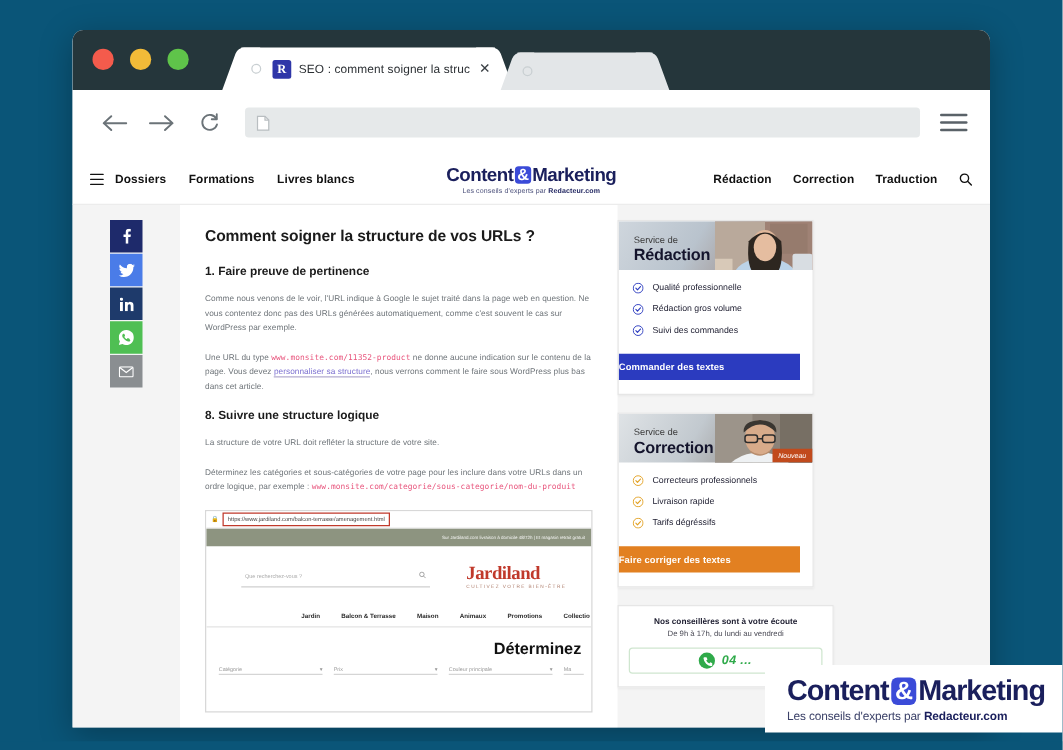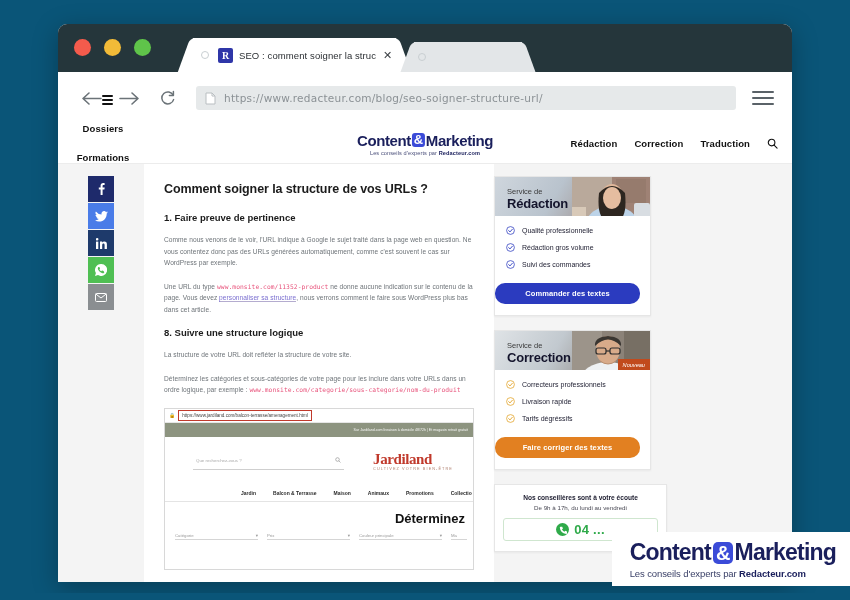--- a/index.html
+++ b/index.html
@@ -71,21 +71,21 @@
     font-family:"DejaVu Sans",sans-serif;}
   .burger{width:22px;display:flex;flex-direction:column;gap:4px;margin-left:4px;}
   .burger span{display:block;height:2px;background:#5a6268;border-radius:1px;}
 
   
   .site-header{
     height:40px;background:#fff;display:flex;align-items:center;
     padding:0 14px;box-sizing:border-box;position:relative;
     border-bottom:1px solid #ececec;
   }
-  .sh-left{display:flex;align-items:center;gap:18px;flex-direction:column;}
+  .sh-left{display:flex;align-items:center;gap:18px;}
   .sh-burger{width:11px;display:flex;flex-direction:column;gap:2.5px;margin-right:-9px;}
   .sh-burger span{height:1.6px;background:#111;display:block;border-radius:1px;}
   .sh-link{font-size:9.5px;color:#111;font-weight:bold;letter-spacing:.1px;}
   .sh-logo{
     position:absolute;left:50%;transform:translateX(-50%);text-align:center;
   }
   .logo-main{font-size:15px;font-weight:bold;color:#1a1f5c;letter-spacing:-.4px;
     display:flex;align-items:center;justify-content:center;}
   .logo-amp{
     display:inline-block;background:#3b4bd8;color:#fff;border-radius:3px;
@@ -168,34 +168,34 @@
     color:#14142c;z-index:3;letter-spacing:-.2px;}
   .badge{
     position:absolute;right:0;top:28px;background:#c14a1c;color:#fff;font-size:5.6px;
     padding:2.5px 5px;z-index:4;font-style:italic;
   }
   .feat{padding:10px 11px 4px 11px;}
   .feat-row{display:flex;align-items:center;gap:7px;margin-bottom:8px;}
   .feat-row span{font-size:7px;color:#1b1b2e;}
   .chk{width:9px;height:9px;flex:none;}
   .cta{
-    display:block;margin:2px 10px 11px 0;height:21px;border-radius:10px;color:#fff;
-    font-size:7.5px;font-weight:bold;line-height:21px;text-align:center;letter-spacing:.1px;
+    display:block;margin:2px 10px 11px 0;height:21px;border-radius:0;color:#fff;
+    font-size:7.5px;font-weight:bold;line-height:21px;text-align:left;letter-spacing:.1px;
   }
   .cta-blue{background:#2b3bbf;}
   .cta-orange{background:#e28021;}
 
   .card-phone{padding:9px 8px 10px 8px;text-align:center;}
   .cp-l1{font-size:6.6px;font-weight:bold;color:#1b1b2e;margin-bottom:3px;}
   .cp-l2{font-size:6.2px;color:#4a4a55;margin-bottom:7px;}
   .cp-num{display:flex;align-items:center;justify-content:center;gap:5px;
     border:1px solid #cfe6cf;border-radius:3px;padding:3px 6px;}
   .cp-circle{width:13px;height:13px;border-radius:50%;background:#2faa4a;display:flex;
     align-items:center;justify-content:center;}
-  .cp-phone{font-size:13px;font-weight:bold;color:#2faa4a;letter-spacing:.3px;}
+  .cp-phone{font-size:10px;font-weight:bold;color:#2faa4a;letter-spacing:.3px;font-style:italic;}
 
   
   .watermark{
     position:absolute;right:0;bottom:14px;background:#fff;padding:7px 14px 7px 18px;
     display:flex;flex-direction:column;align-items:flex-start;
   }
   .wm-main{font-size:23px;font-weight:bold;color:#1a1f5c;letter-spacing:-.8px;
     display:flex;align-items:center;}
   .wm-amp{display:inline-block;background:#3b4bd8;color:#fff;border-radius:5px;
     padding:0 3px;margin:0 2px;font-size:20px;line-height:22px;height:22px;}
@@ -255,21 +255,20 @@
             <path d="M14.2 5.2 A6 6 0 1 0 14.6 9.6" fill="none" stroke="#6b7378" stroke-width="1.5" stroke-linecap="round"></path>
             <path d="M14.4 1.4 V5.4 H10.4" fill="none" stroke="#6b7378" stroke-width="1.5" stroke-linecap="round" stroke-linejoin="round"></path>
           </svg>
       </div>
 
       <div class="urlbar">
         <svg class="url-doc" viewBox="0 0 11 13">
           <path d="M1 1 H7 L10 4 V12 H1 Z" fill="#fff" stroke="#b9bec1" stroke-width="1"></path>
           <path d="M7 1 V4 H10" fill="none" stroke="#b9bec1" stroke-width="1"></path>
         </svg>
-        <div class="url-text">https://www.redacteur.com/blog/seo-soigner-structure-url/</div>
       </div>
 
       <div class="burger">
         <span></span>
           <span></span>
           <span></span>
       </div>
     </div>
 
     <div class="site-header">

